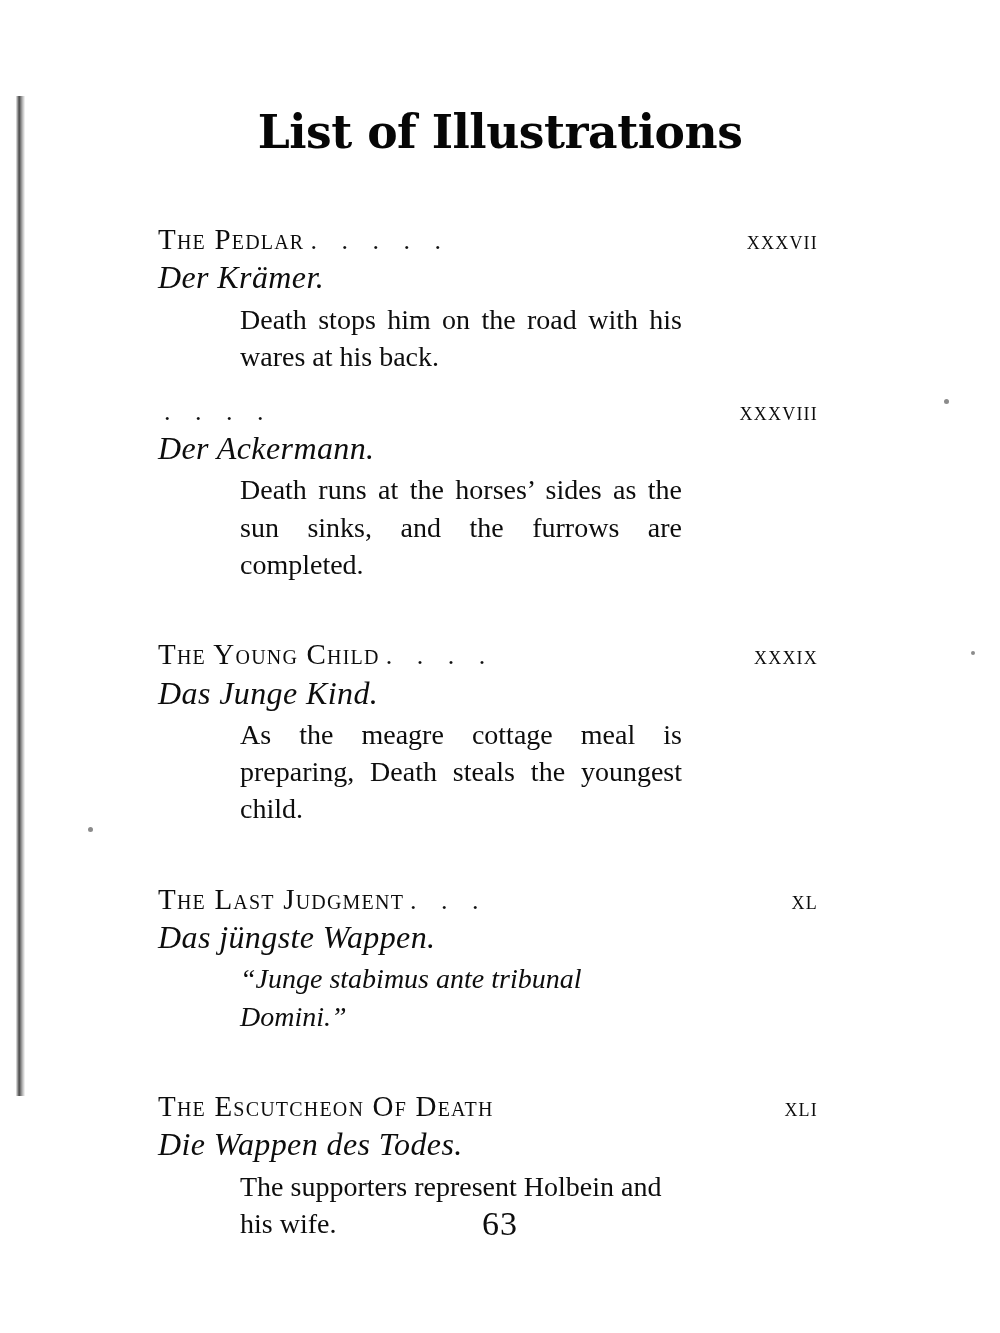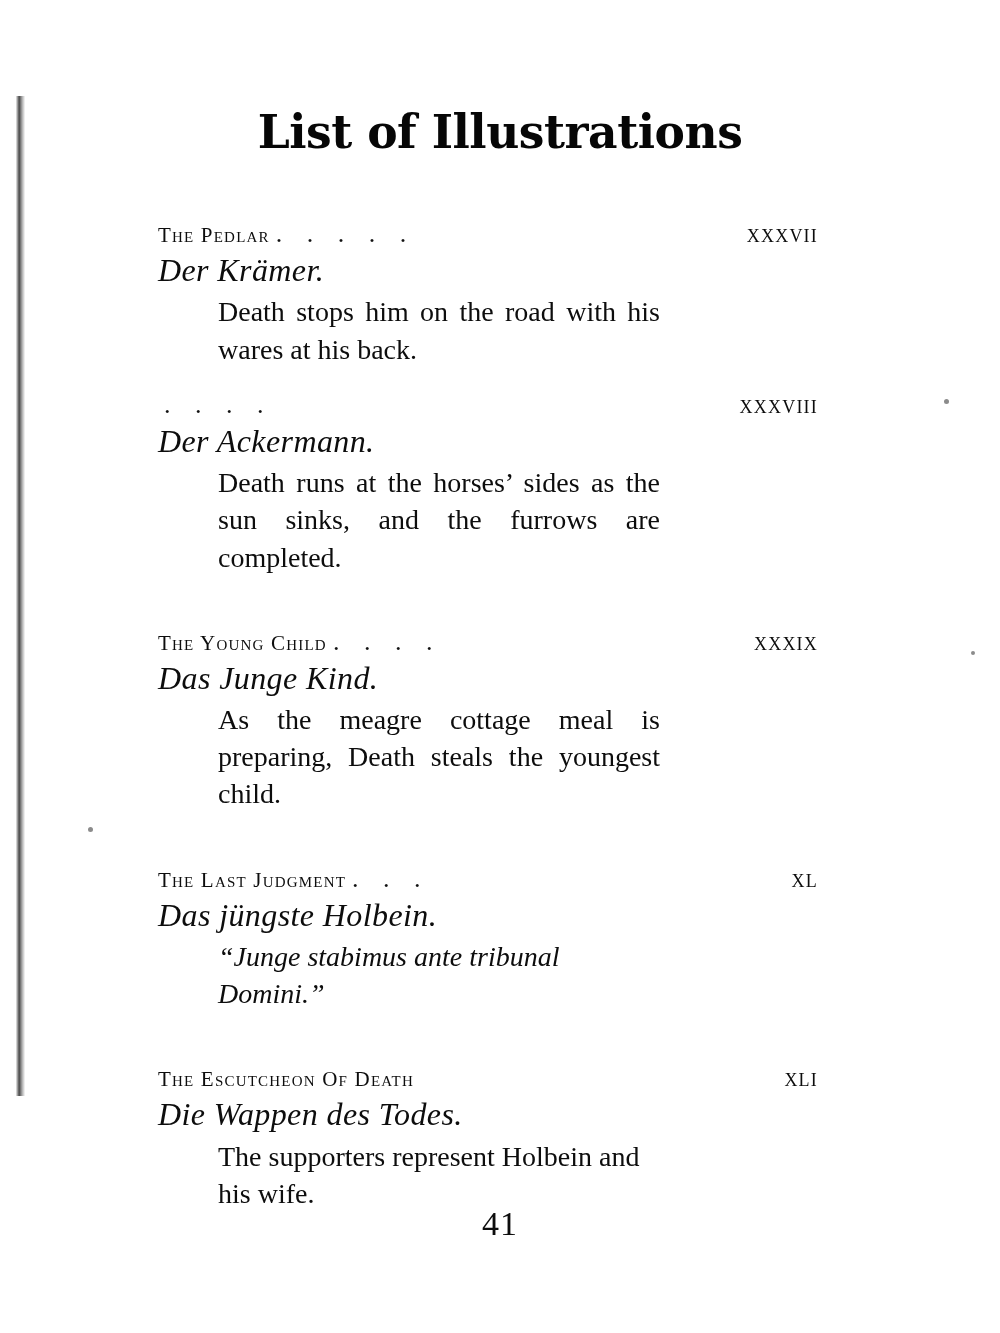--- a/index.html
+++ b/index.html
@@ -82,21 +82,21 @@
     align-items: baseline;
     width: 100%;
     font-size: 27px;
     letter-spacing: 0.6px;
     line-height: 1.15;
     white-space: nowrap;
   }
   .entry-title {
     font-variant: small-caps;
     text-transform: capitalize;
-    font-size: 21px;
+    font-size: 29px;
     letter-spacing: 1.2px;
     margin-top: 33px;
   }
   .leader {
     flex: 1 1 auto;
     overflow: hidden;
     white-space: nowrap;
     padding: 0 6px;
     color: #111;
     font-size: 26px;
@@ -114,21 +114,21 @@
   .german {
     font-style: italic;
     font-size: 32px;
     letter-spacing: 0.4px;
     margin-top: 2px;
     line-height: 1.2;
   }
 
   .desc {
     margin-top: 4px;
-    margin-left: 60px;
+    margin-left: 82px;
     font-size: 28px;
     line-height: 1.33;
     text-align: justify;
     width: 442px;
   }
   .desc.quote {
     font-style: italic;
     text-align: left;
     width: 440px;
   }
@@ -189,31 +189,31 @@
       <div class="german">Das Junge Kind.</div>
       <div class="desc">As the meagre cottage meal is preparing, Death steals the youngest child.</div>
     </div>
 
     <div class="entry">
       <div class="entry-head">
         <span class="entry-title">The Last Judgment</span>
         <span class="leader">.  .  .</span>
         <span class="folio">xl</span>
       </div>
-      <div class="german">Das jüngste Holbein.</div>
+      <div class="german">Das jüngste Wappen.</div>
       <div class="desc quote">“Junge stabimus ante tribunal Domini.”</div>
     </div>
 
     <div class="entry">
       <div class="entry-head">
         <span class="entry-title">The Escutcheon of Death</span>
         <span class="leader none"></span>
         <span class="folio">xli</span>
       </div>
       <div class="german">Die Wappen des Todes.</div>
       <div class="desc noj">The supporters represent Holbein and his wife.</div>
     </div>
 
   </div>
 
-  <div class="folio-number">41</div>
+  <div class="folio-number">63</div>
 
 </div>
 
 </body></html>

